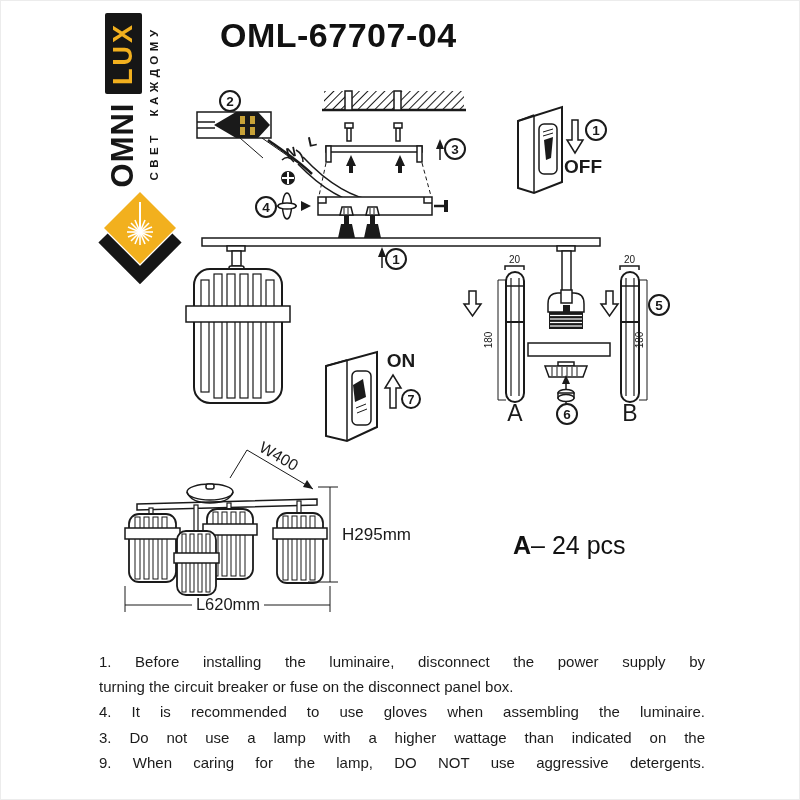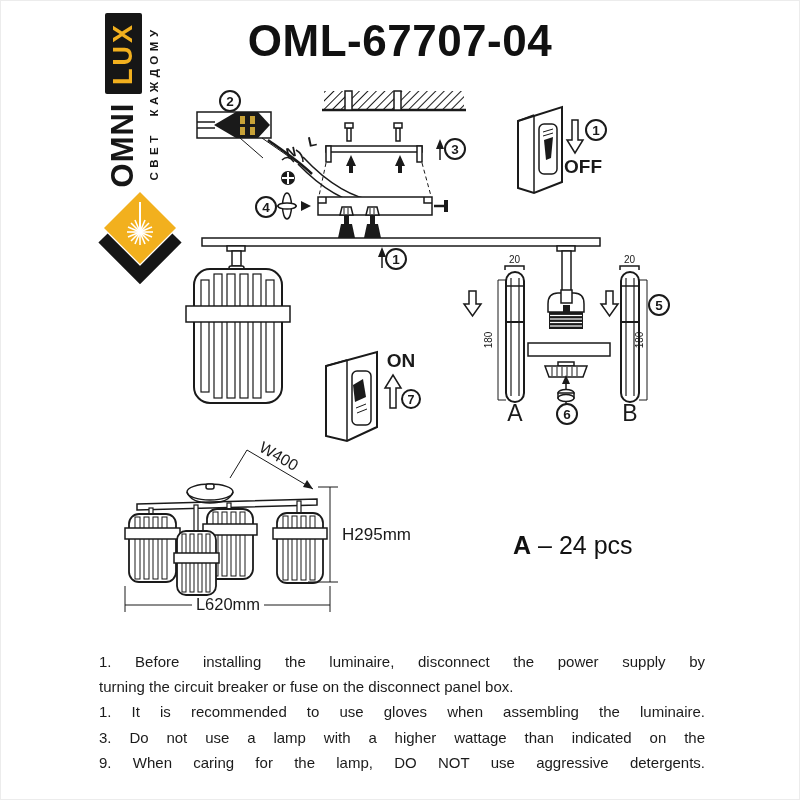--- a/index.html
+++ b/index.html
@@ -1,31 +1,31 @@
 <!DOCTYPE html>
 <html><head>
 <meta charset="utf-8">
 <style>
   html,body{margin:0;padding:0}
   body{width:800px;height:800px;position:relative;background:#fff;overflow:hidden;
        font-family:"Liberation Sans",sans-serif;color:#1a1a1a}
   .abs{position:absolute}
   #frame{position:absolute;inset:0;border:1px solid #ececec;pointer-events:none}
-  .title{left:220px;top:16px;width:360px;text-align:center;font-size:44px;font-weight:700;letter-spacing:.5px;color:#111}
+  .title{left:220px;top:16px;width:360px;text-align:left;font-size:34px;font-weight:700;letter-spacing:.5px;color:#111}
   .lux-box{left:105px;top:13px;width:37px;height:81px;background:#161616;border-radius:2px;
            display:flex;align-items:center;justify-content:center}
   .lux-box span{transform:rotate(-90deg);color:#F2B01E;font-size:27px;font-weight:700;letter-spacing:3px;white-space:nowrap}
   .omni{left:100px;top:94px;width:46px;height:102px;display:flex;align-items:center;justify-content:center}
   .omni span{transform:rotate(-90deg);font-size:31px;font-weight:700;letter-spacing:1px;white-space:nowrap;color:#161616}
   .tagline{left:142px;top:6px;width:24px;height:194px;display:flex;align-items:center;justify-content:center}
   .tagline span{transform:rotate(-90deg);font-size:11.5px;font-weight:600;letter-spacing:4.5px;word-spacing:7px;white-space:nowrap;color:#161616}
   .logo-mark{left:98px;top:188px}
   .counts{left:513px;top:529px;font-size:25px;line-height:33px;color:#111}
   .counts .lbl{font-weight:700}
-  .counts .qty{margin-left:7px}
+  .counts .qty{}
   .instructions{left:99px;top:649px;width:606px;font-size:15px;line-height:25.2px;color:#1b1b1b}
   .instructions .just{text-align:justify;text-align-last:justify}
   svg text{font-family:"Liberation Sans",sans-serif;fill:#1a1a1a;stroke:none}
 </style>
 </head>
 <body>
 
 <div id="frame"></div>
 
 <div class="abs lux-box">
@@ -338,16 +338,16 @@
 
 <div class="abs counts">
   <div>
     <span class="lbl">A</span><span class="qty">– 24 pcs</span>
   </div>
 </div>
 
 <div class="abs instructions">
   <div class="just">1. Before installing the luminaire, disconnect the power supply by</div>
   <div>turning the circuit breaker or fuse on the disconnect panel box.</div>
-  <div class="just">1. It is recommended to use gloves when assembling the luminaire.</div>
+  <div class="just">4. It is recommended to use gloves when assembling the luminaire.</div>
   <div class="just">3. Do not use a lamp with a higher wattage than indicated on the</div>
   <div class="just">9. When caring for the lamp, DO NOT use aggressive detergents.</div>
 </div>
 
 </body></html>

